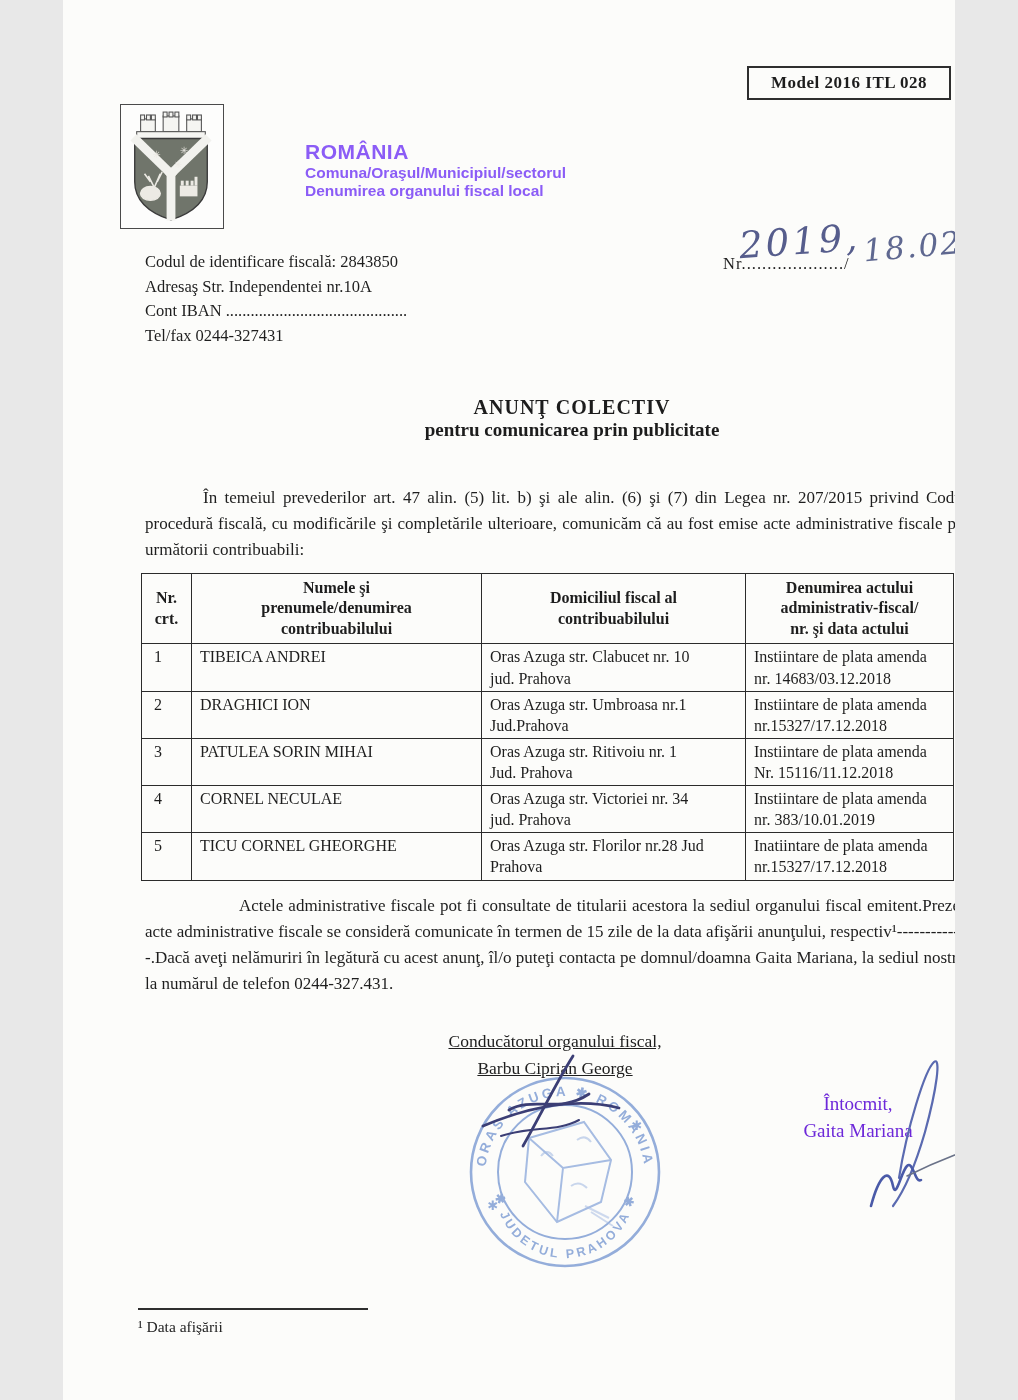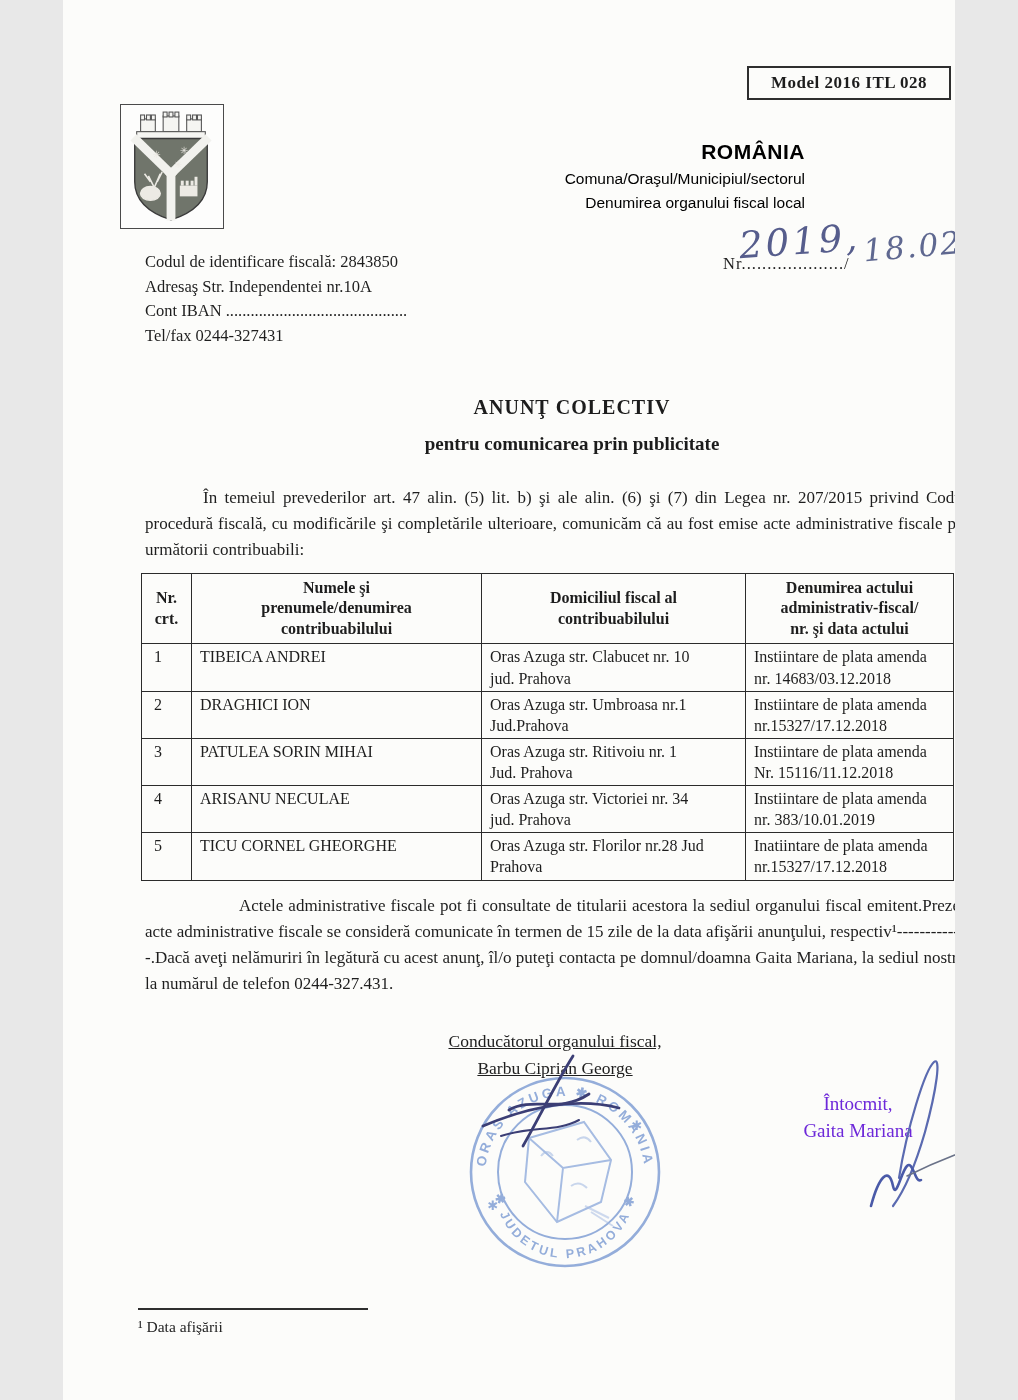--- a/index.html
+++ b/index.html
@@ -14,38 +14,38 @@
   #model-box{
     left:684px;top:66px;width:200px;height:30px;
     border:2px solid #2e2e2e;display:flex;align-items:center;justify-content:center;
     font-weight:bold;font-size:17px;letter-spacing:.5px;color:#1d1d1d;
   }
 
   
   #coat-box{left:57px;top:104px;width:102px;height:123px;border:1.5px solid #4a4a4a;background:#fdfdfc;}
 
   
-  #header-center{left:242px;top:140px;width:500px;text-align:right;
-    font-family:"Liberation Sans", sans-serif;color:#000000;}
+  #header-center{left:242px;top:140px;width:500px;text-align:left;
+    font-family:"Liberation Sans", sans-serif;color:#8b5cf6;}
   #header-center .country{font-size:21px;font-weight:bold;letter-spacing:.5px;}
-  #header-center .org{font-size:15.5px;font-weight:normal;margin-top:6px;}
+  #header-center .org{font-size:15.5px;font-weight:bold;margin-top:0;}
 
   
   #id-block{left:82px;top:250px;font-size:16.5px;line-height:24.5px;color:#1e1e1e;}
 
   
   #nr-line{left:660px;top:254px;font-size:16.5px;color:#1e1e1e;letter-spacing:1px;}
   .handwriting{font-family:"DejaVu Serif", serif;font-style:italic;color:#565d8c;}
   #hw-number{left:676px;top:220px;font-size:37px;transform:rotate(-4deg);letter-spacing:3px;}
   #hw-date{left:800px;top:224px;font-size:31px;transform:rotate(-5deg);letter-spacing:2px;color:#5f6890;}
 
   
   #title-block{left:209px;top:396px;width:600px;text-align:center;color:#1c1c1c;}
   #title-main{font-size:20px;font-weight:bold;letter-spacing:1px;}
-  #title-sub{font-size:19px;font-weight:bold;margin-top:14px;}
+  #title-sub{font-size:19px;font-weight:bold;}
 
   
   .para{font-size:17px;line-height:26px;text-align:justify;color:#1e1e1e;}
   #intro-para{left:82px;top:485px;width:846px;text-indent:58px;}
   #body-para{left:82px;top:893px;width:848px;text-indent:94px;}
 
   
   #contrib-table{left:78px;top:573px;}
   table{border-collapse:collapse;table-layout:fixed;width:812px;}
   th,td{border:1.6px solid #2b2b2b;font-size:16px;color:#1d1d1d;}
@@ -190,21 +190,21 @@
         <tr>
           <td class="nr-cell">3</td>
           <td>PATULEA SORIN MIHAI</td>
           <td>Oras Azuga str. Ritivoiu nr. 1
 Jud. Prahova</td>
           <td>Instiintare de plata amenda
 Nr. 15116/11.12.2018</td>
         </tr>
         <tr>
           <td class="nr-cell">4</td>
-          <td>ARISANU NECULAE</td>
+          <td>CORNEL NECULAE</td>
           <td>Oras Azuga str. Victoriei nr. 34
 jud. Prahova</td>
           <td>Instiintare de plata amenda
 nr. 383/10.01.2019</td>
         </tr>
         <tr>
           <td class="nr-cell">5</td>
           <td>TICU CORNEL GHEORGHE</td>
           <td>Oras Azuga str. Florilor nr.28 Jud
 Prahova</td>

